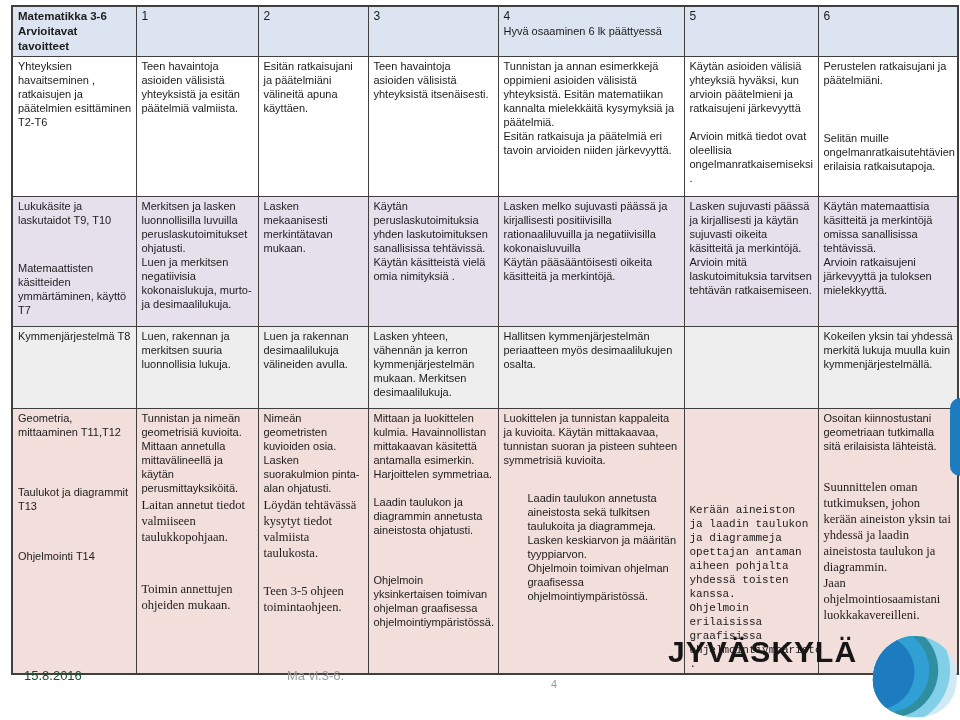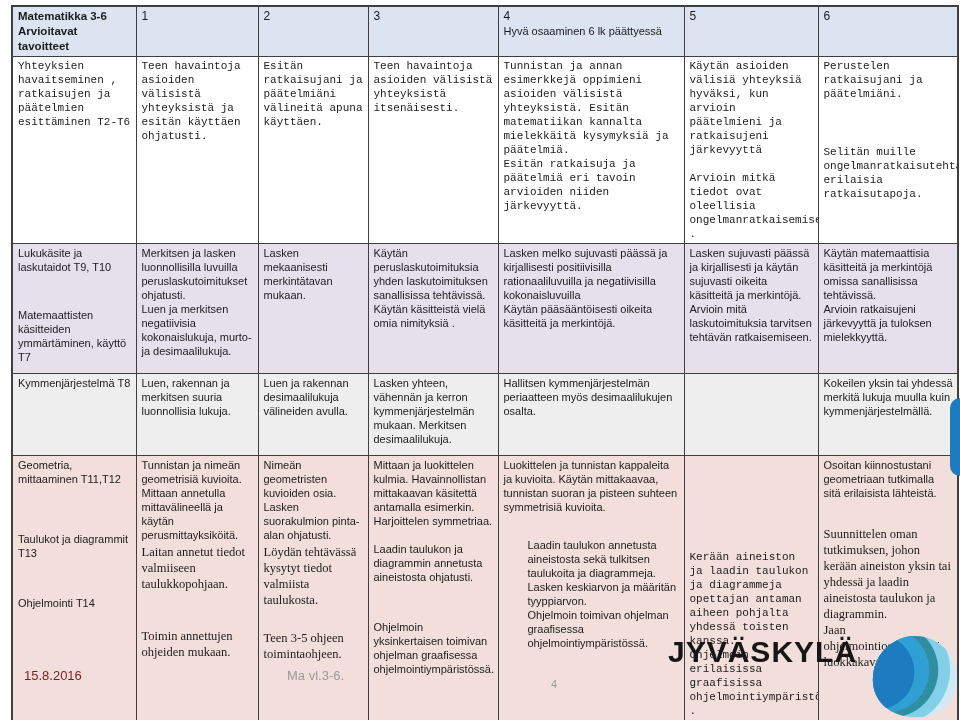--- a/index.html
+++ b/index.html
@@ -12,30 +12,30 @@
              border:2px solid #3f3f3f;}
   table.grid th, table.grid td{
       border:1px solid #3f3f3f;vertical-align:top;
       padding:2px 4px 2px 5px;color:#1c1c1c;
       font-size:11px;line-height:14px;text-align:left;font-weight:normal;
       overflow:hidden;}
   thead th{background:#dbe4f0;height:35px;}
   thead .hdr-title{font-weight:bold;font-size:11.5px;line-height:15px;white-space:pre-line;}
   thead .hdr-num{font-size:12px;line-height:15px;}
   thead .hdr-note{font-size:11px;line-height:14px;}
-  tbody tr:nth-child(1) td{height:135px;font-family:Liberation Mono, monospace;}
+  tbody tr:nth-child(1) td{height:135px;}
   tbody tr:nth-child(2) td{height:125px;}
   tbody tr:nth-child(3) td{height:77px;}
   tbody tr:nth-child(4) td{height:240px;}
   .seg{white-space:pre-line;}
   .seg.sans{font-size:11px;line-height:14px;}
   .seg.serif{font-family:"Liberation Serif","DejaVu Serif",serif;
              font-size:12.5px;line-height:16px;}
 
-  .footer-date{position:absolute;left:24px;top:668px;font-size:13px;color:#7f1d1d;}
+  .footer-date{position:absolute;left:24px;top:668px;font-size:13px;color:#14532d;}
   .footer-course{position:absolute;left:287px;top:668px;font-size:13px;color:#9a9a9a;}
   .footer-page{position:absolute;left:551px;top:678px;font-size:11px;color:#9a9a9a;}
   .logo-text{position:absolute;left:668px;top:635px;font-size:30px;font-weight:600;
              letter-spacing:1px;color:#161616;}
   .logo-swoosh{position:absolute;left:869px;top:632px;width:91px;height:87px;}
   .edge-accent{position:absolute;left:950px;top:398px;width:10px;height:78px;
                border-radius:14px 0 0 14px;}
 </style>
 </head>
 <body>
@@ -78,21 +78,21 @@
           <div class="hdr-num">6</div>
         </th>
       </tr>
     </thead>
     <tbody>
         <tr style="background: rgb(255, 255, 255);">
           <td>
             <div class="seg sans">Yhteyksien havaitseminen , ratkaisujen ja päätelmien esittäminen T2-T6</div>
           </td>
           <td>
-            <div class="seg sans">Teen havaintoja asioiden välisistä yhteyksistä ja esitän käyttäen ohjatusti.</div>
+            <div class="seg sans">Teen havaintoja asioiden välisistä yhteyksistä ja esitän päätelmiä valmiista.</div>
           </td>
           <td>
             <div class="seg sans">Esitän ratkaisujani ja päätelmiäni välineitä apuna käyttäen.</div>
           </td>
           <td>
             <div class="seg sans">Teen havaintoja asioiden välisistä yhteyksistä itsenäisesti.</div>
           </td>
           <td>
             <div class="seg sans">Tunnistan ja annan esimerkkejä oppimieni asioiden välisistä yhteyksistä. Esitän matematiikan kannalta mielekkäitä kysymyksiä ja päätelmiä.
 Esitän ratkaisuja ja päätelmiä eri tavoin arvioiden niiden järkevyyttä.</div>

